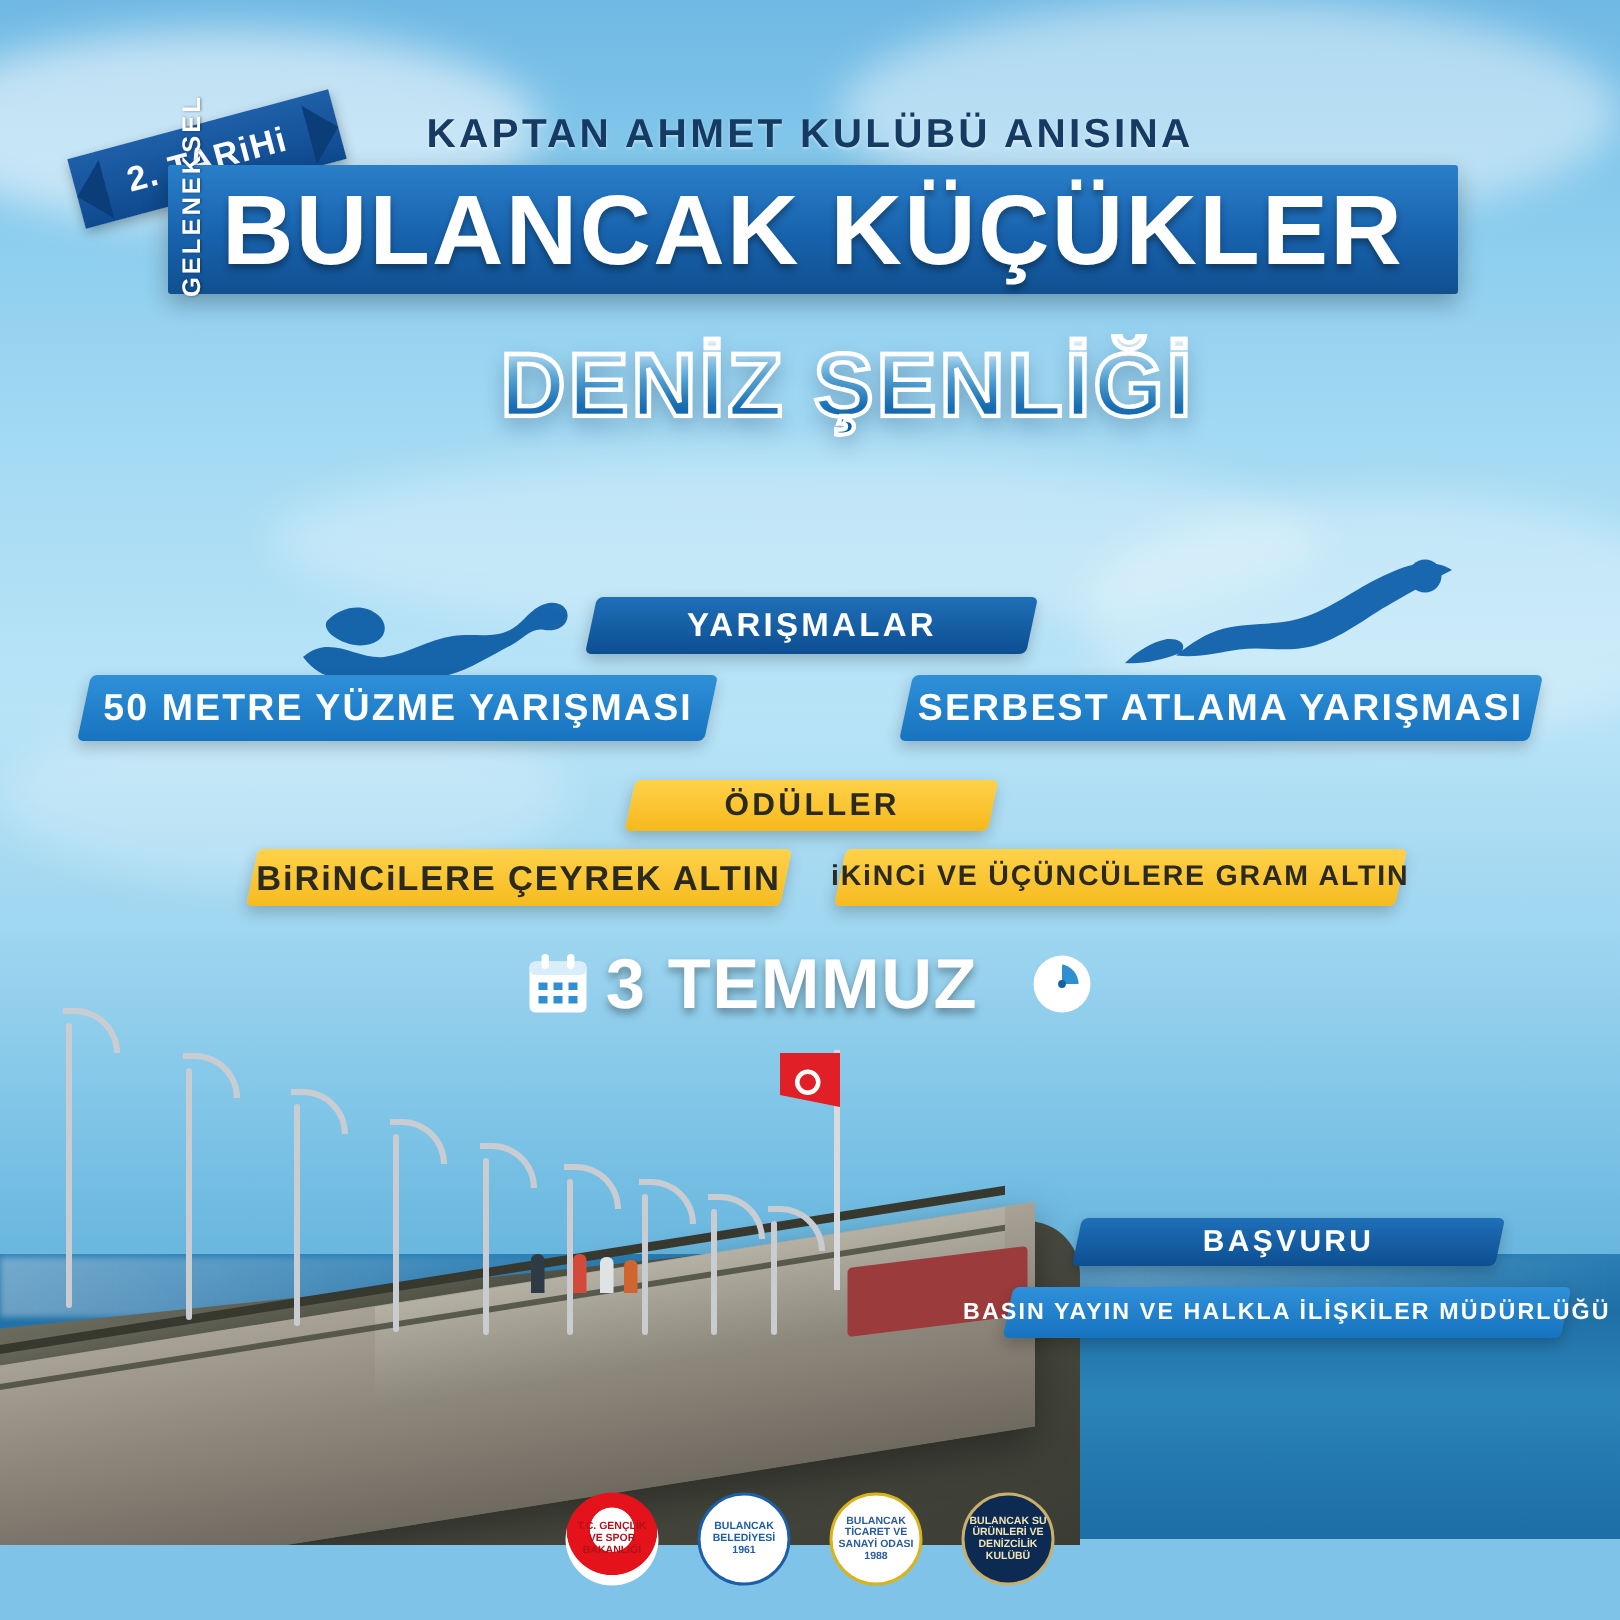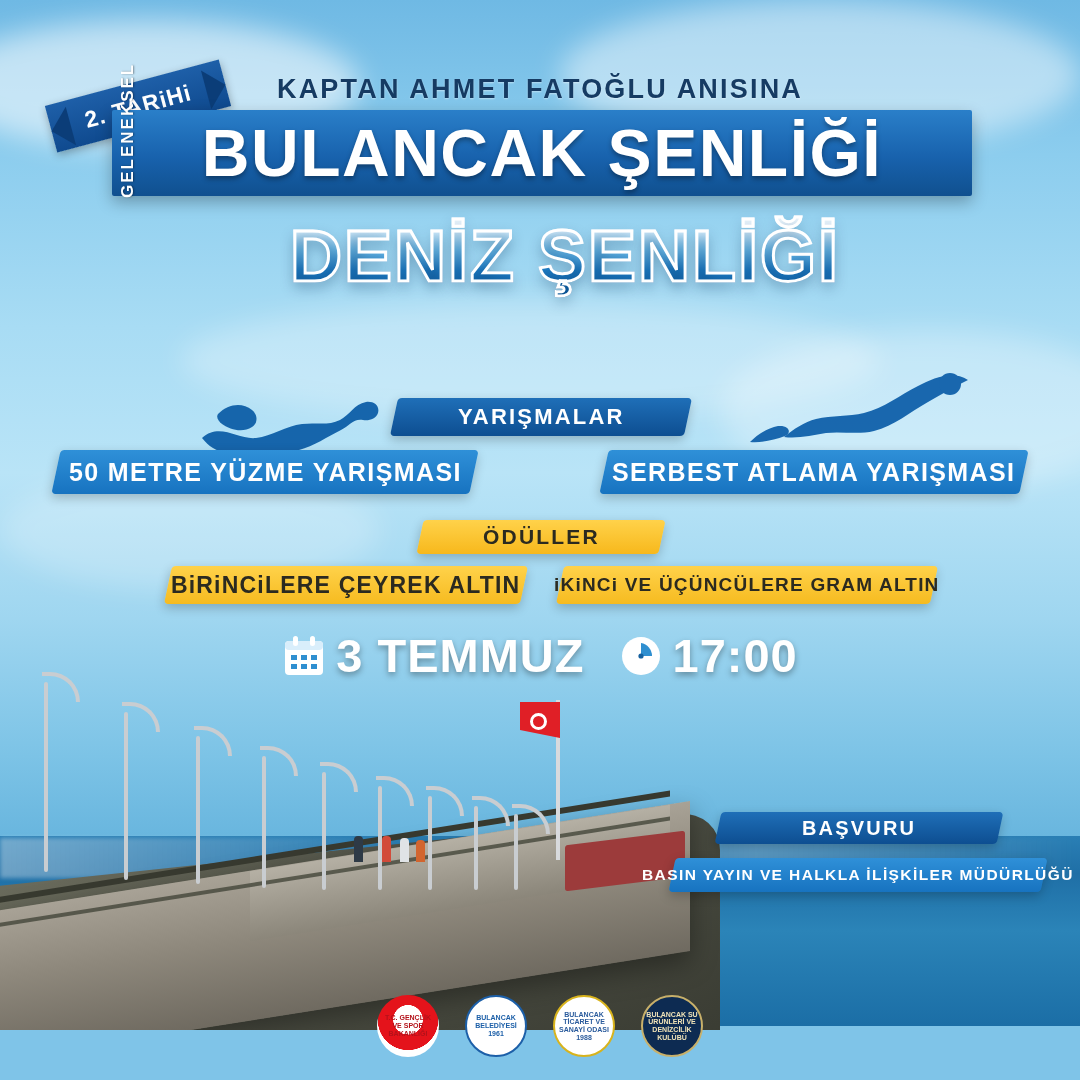--- a/index.html
+++ b/index.html
@@ -120,21 +120,21 @@
   }
   .vert-label{
     position:absolute;left:118px;top:198px;
     color:#fff;font-weight:bold;font-size:17px;letter-spacing:2px;
     transform:rotate(-90deg);transform-origin:left top;
     text-shadow:0 1px 2px rgba(0,0,0,.4);
   }
   .title-sub{
     position:absolute;left:150px;top:196px;width:830px;height:120px;
     display:flex;align-items:center;justify-content:center;
-    font-weight:bold;font-size:72px;letter-spacing:2px;
+    font-weight:bold;font-size:60px;letter-spacing:2px;
     background:linear-gradient(180deg,#ffffff 0%,#e8f6ff 26%,#6fc0ef 45%,#1f7fc9 62%,#0e5ea3 80%,#0a4a85 100%);
     -webkit-background-clip:text;background-clip:text;color:transparent;
     -webkit-text-stroke:3px #ffffff;
     text-shadow:0 6px 14px rgba(0,40,80,.35);
     white-space:nowrap;
   }
   
   .swimmer{position:absolute;opacity:.95;}
   
   .badge{
@@ -225,28 +225,28 @@
 
     <div class="flagpole"></div>
     <div class="flag"></div>
 
     <div class="person" style="left:354px;top:236px;height:26px;background:#2e3a46;"></div>
     <div class="person" style="left:382px;top:236px;height:26px;background:#d24b3a;"></div>
     <div class="person" style="left:400px;top:238px;height:24px;background:#e0e3e6;"></div>
     <div class="person" style="left:416px;top:240px;height:22px;background:#d2652f;"></div>
   </div>
 
-  <div class="kicker">KAPTAN AHMET FATOĞLU ANISINA</div>
+  <div class="kicker">KAPTAN AHMET KULÜBÜ ANISINA</div>
 
   <div class="ribbon">
     <span>2. TARiHi</span>
   </div>
 
   <div class="title-bar"></div>
-  <div class="title-main">BULANCAK ŞENLİĞİ</div>
+  <div class="title-main">BULANCAK KÜÇÜKLER</div>
 
   <div class="vert-label">GELENEKSEL</div>
   <div class="title-sub">DENİZ ŞENLİĞİ</div>
 
   <svg class="swimmer" style="left:196px;top:372px;" width="190" height="92" viewBox="0 0 190 92">
     <path d="M6 66c18-16 36 2 54 0 16-2 30-12 46-14 14-2 26 2 38-4 10-5 14-16 26-18 8-1 14 4 12 11-2 6-9 8-15 7-9-2-14 6-22 10-14 7-27 16-42 20-18 5-36 4-53 3-16-1-30 3-44-15z" fill="#0e5fa8"></path>
     <path d="M22 42c10-10 24-12 34-4 6 5 6 13 0 17-9 6-22 3-30-3-4-3-6-7-4-10z" fill="#0e5fa8"></path>
   </svg>
 
   <svg class="swimmer" style="left:744px;top:364px;" width="230" height="96" viewBox="0 0 230 96">
@@ -296,21 +296,20 @@
         </g>
       </svg>
       <span>3 TEMMUZ</span>
     </div>
     <div class="dt-item">
       <svg width="44" height="44" viewBox="0 0 44 44">
         <circle cx="22" cy="22" r="19" fill="#ffffff"></circle>
         <path d="M22 22 L22 9 A13 13 0 0 1 33 22 Z" fill="#2f8fd0"></path>
         <circle cx="22" cy="22" r="2.6" fill="#16619f"></circle>
       </svg>
-      <span>17:00</span>
     </div>
   </div>
 
   <div class="badge hdr-blue skew" style="left:718px;top:812px;width:282px;height:32px;font-size:20px;">
     <span>BAŞVURU</span>
   </div>
 
   <div class="badge pill-blue skew" style="left:672px;top:858px;width:372px;height:34px;font-size:15.5px;">
     <span>BASIN YAYIN VE HALKLA İLİŞKİLER MÜDÜRLÜĞÜ</span>
   </div>

